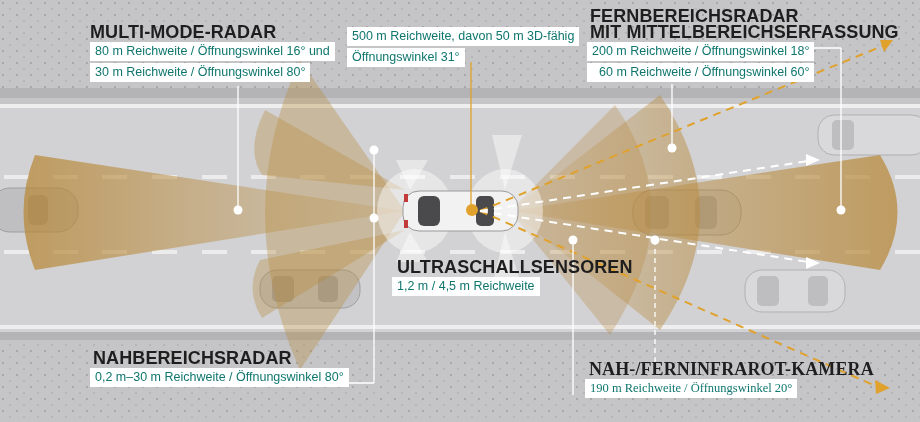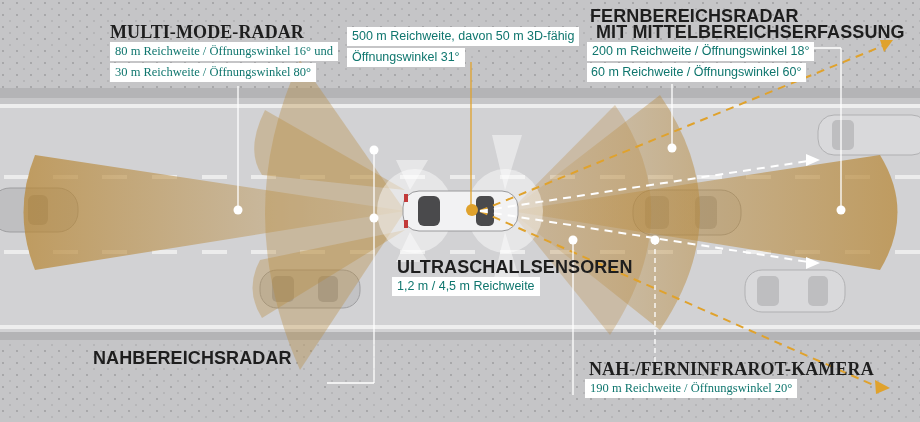--- a/index.html
+++ b/index.html
@@ -172,44 +172,45 @@
       <circle cx="238" cy="210" r="4.5"></circle>
       <circle cx="374" cy="150" r="4.5"></circle>
       <circle cx="374" cy="218" r="4.5"></circle>
       <circle cx="672" cy="148" r="4.5"></circle>
       <circle cx="841" cy="210" r="4.5"></circle>
       <circle cx="573" cy="240" r="4.5"></circle>
       <circle cx="655" cy="240" r="4.5"></circle>
     </g>
   </svg>
 
-  <div class="label" style="left:110px; top:25px;font-family:Liberation Serif, serif;">
+  <div class="label" style="left:90px; top:25px;">
     <div class="title">MULTI-MODE-RADAR</div>
     <div><span class="box">80 m Reichweite / Öffnungswinkel 16° und</span></div>
     <div><span class="box">30 m Reichweite / Öffnungswinkel 80°</span></div>
   </div>
 
   <div class="label" style="left:347px; top:25px;">
     <div><span class="box">500 m Reichweite, davon 50 m 3D-fähig</span></div>
     <div><span class="box">Öffnungswinkel 31°</span></div>
   </div>
 
   <div class="label" style="left:587px; top:9px;">
     <div class="title" style="margin-left:3px;">FERNBEREICHSRADAR</div>
-    <div class="title" style="margin-left:9px; margin-top:1px;">MIT MITTELBEREICHSERFASSUNG</div>
+    <div class="title" style="margin-left:3px; margin-top:1px;">MIT MITTELBEREICHSERFASSUNG</div>
     <div><span class="box">200 m Reichweite / Öffnungswinkel 18°</span></div>
-    <div><span class="box" style="padding-left:4px;">60 m Reichweite / Öffnungswinkel 60°</span></div>
+    <div><span class="box" style="padding-left:12px;">60 m Reichweite / Öffnungswinkel 60°</span></div>
   </div>
 
   <div class="label" style="left:392px; top:260px;">
     <div class="title" style="margin-left:5px;">ULTRASCHALLSENSOREN</div>
     <div><span class="box">1,2 m / 4,5 m Reichweite</span></div>
   </div>
 
   <div class="label" style="left:90px; top:351px;">
     <div class="title" style="margin-left:3px;">NAHBEREICHSRADAR</div>
+    <div><span class="box">0,2 m–30 m Reichweite / Öffnungswinkel 80°</span></div>
   </div>
 
   <div class="label" style="left:585px; top:362px;font-family:Liberation Serif, serif;">
     <div class="title" style="margin-left:4px;">NAH-/FERNINFRAROT-KAMERA</div>
     <div><span class="box">190 m Reichweite / Öffnungswinkel 20°</span></div>
   </div>
 </div>
 
 </body></html>

